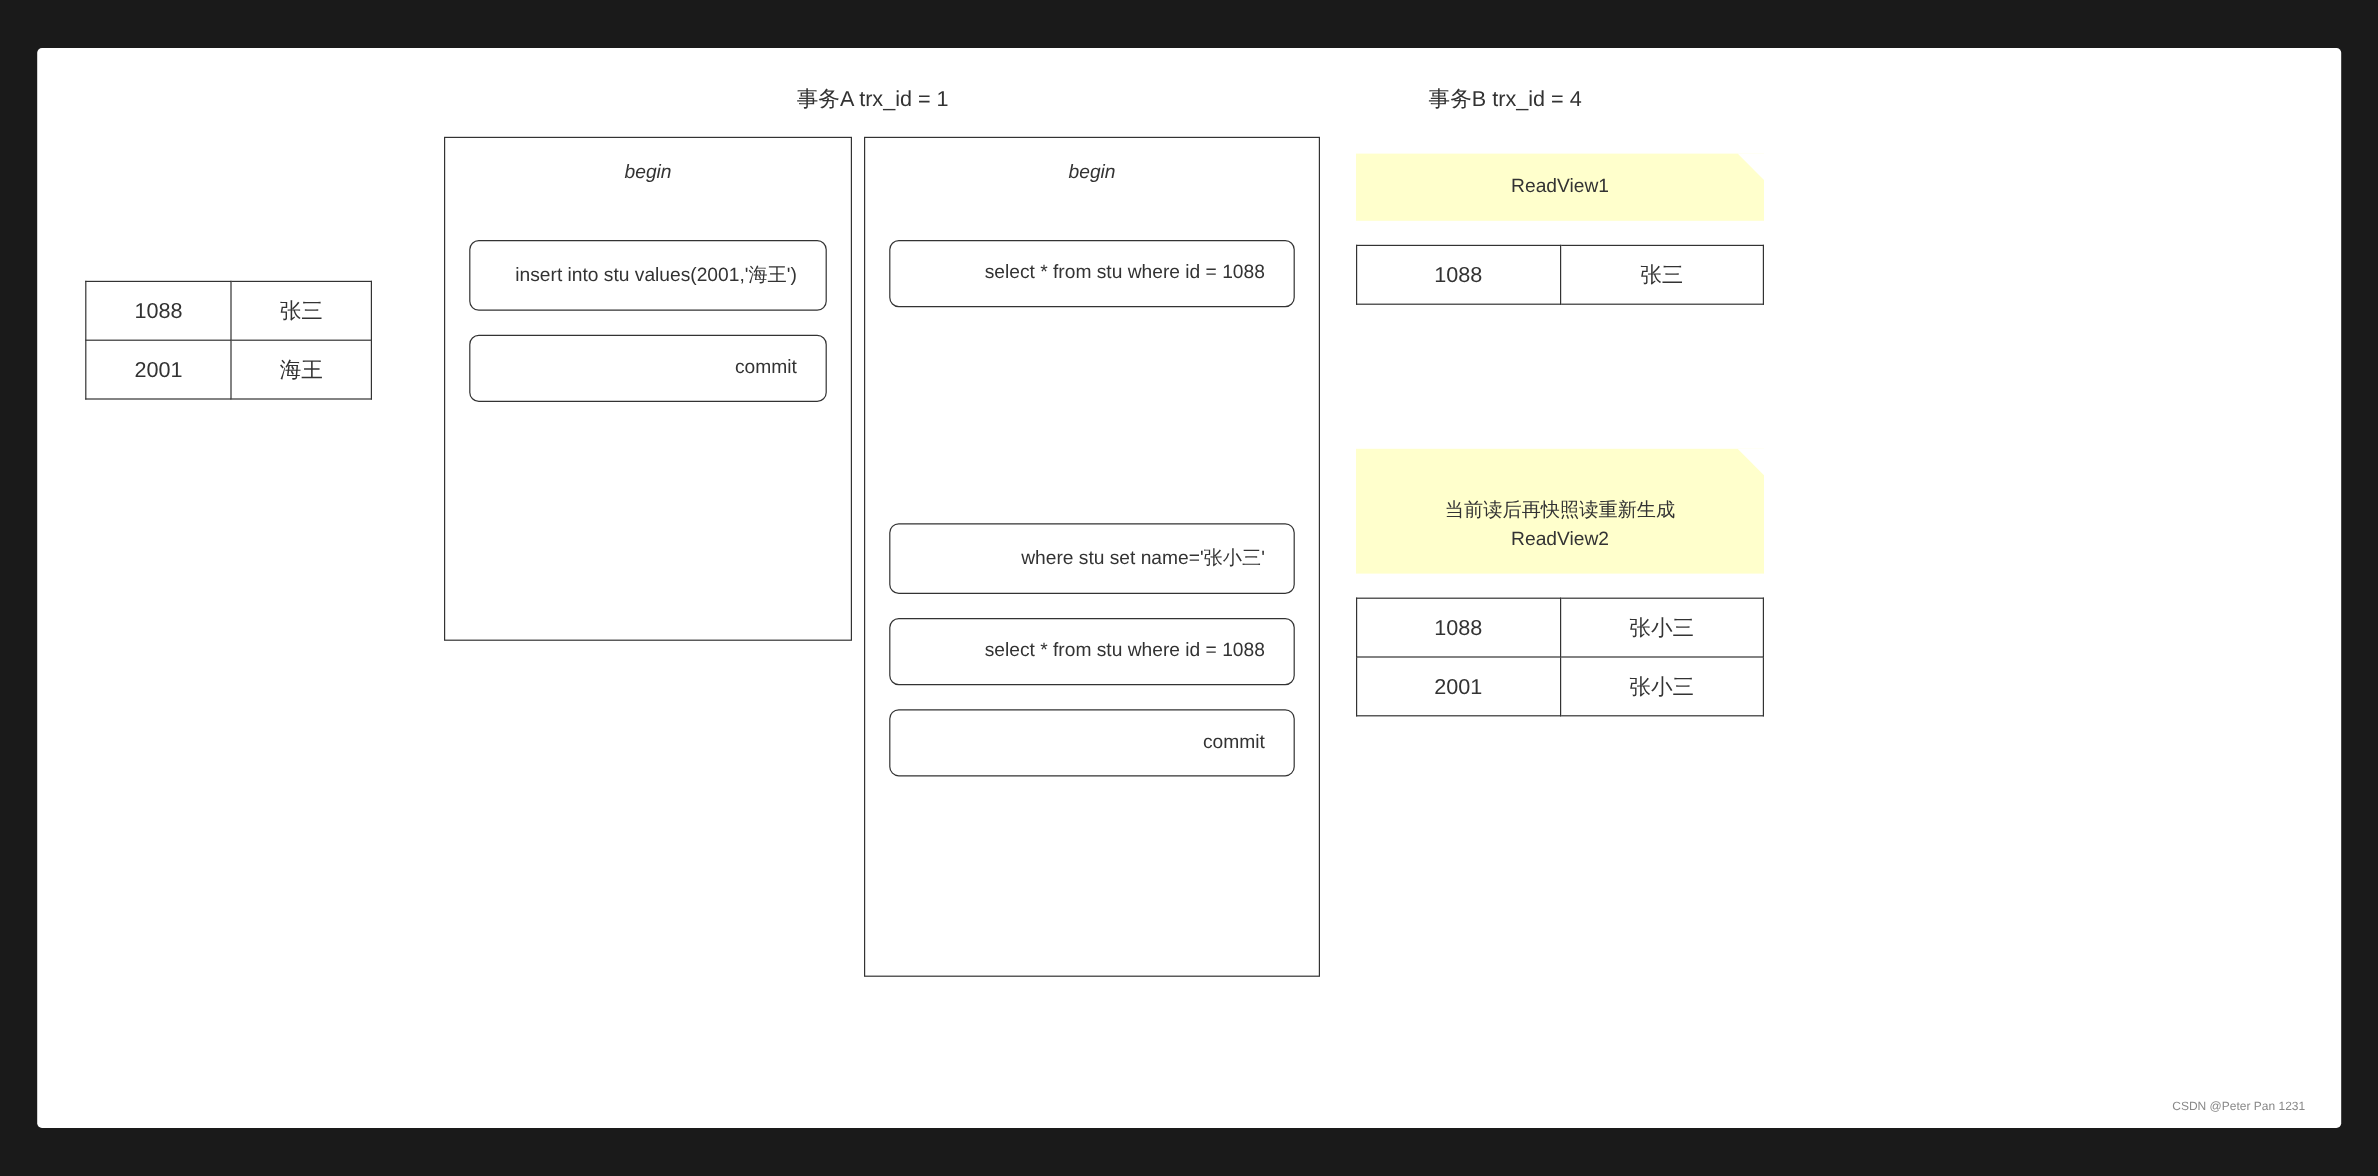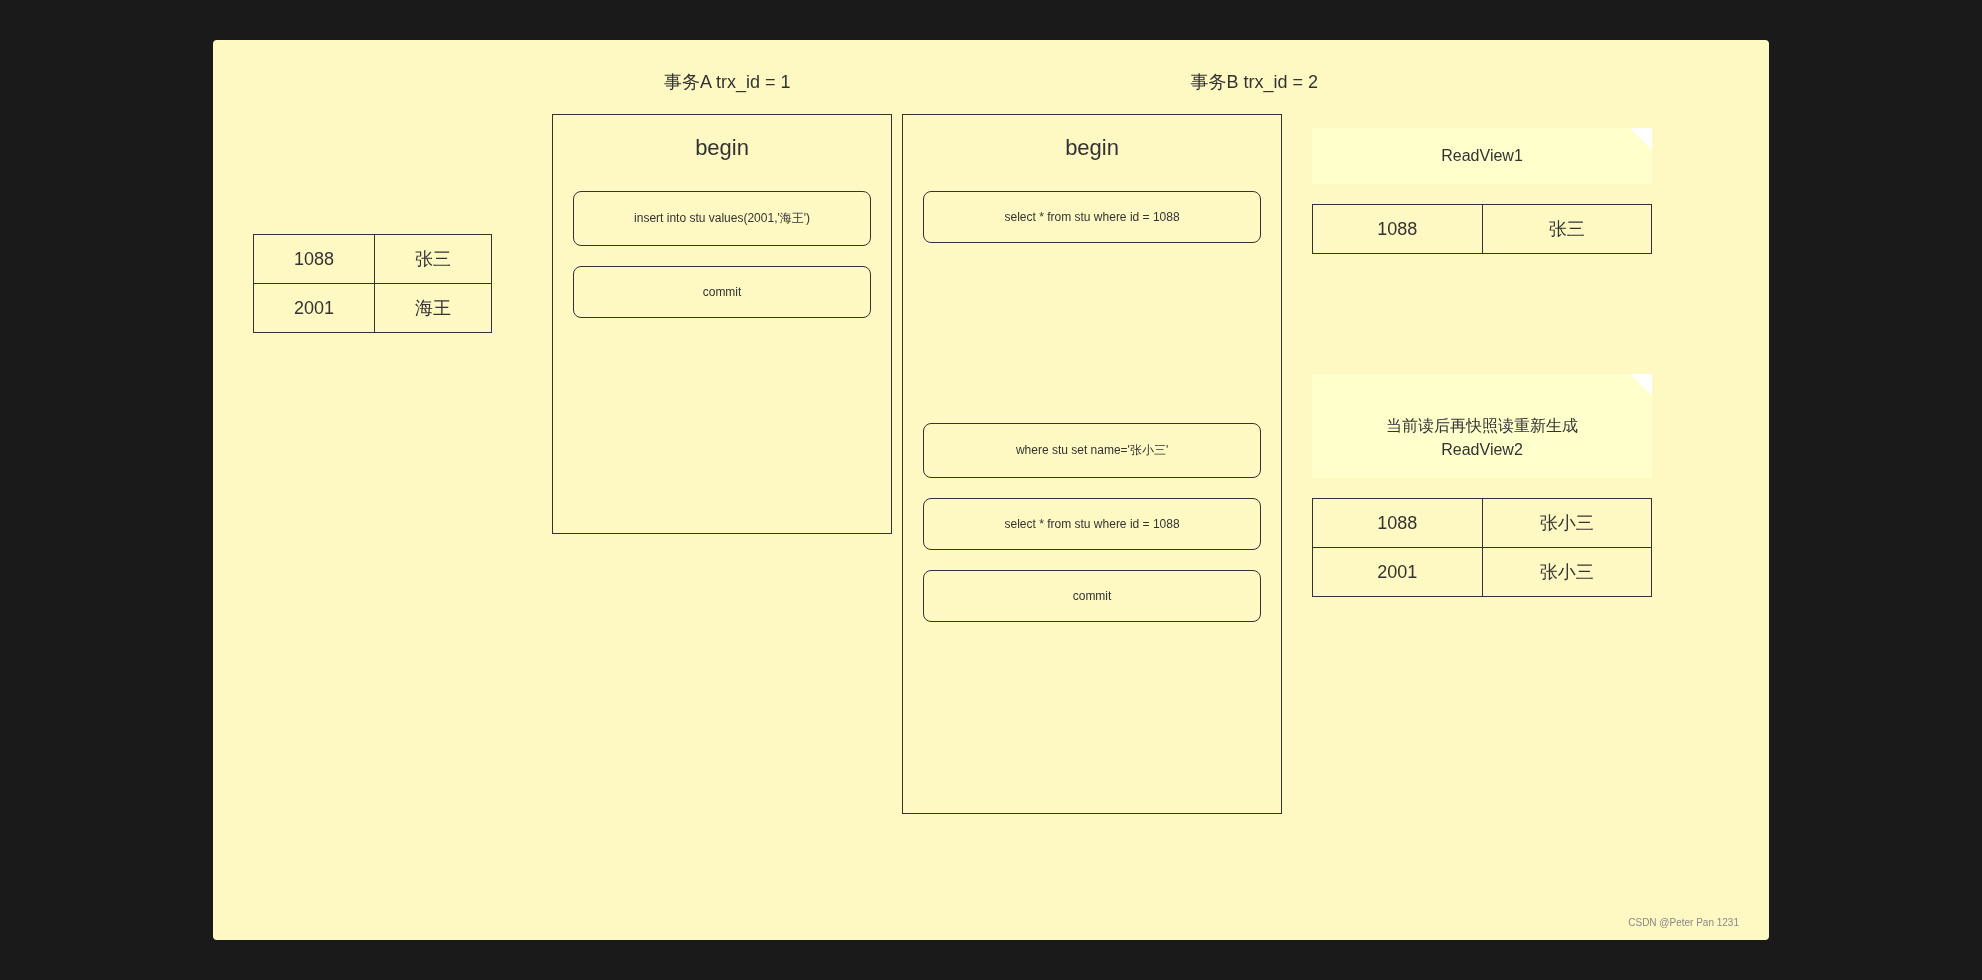--- a/index.html
+++ b/index.html
@@ -6,22 +6,22 @@
     body {
       background: #1a1a1a;
       display: flex;
       align-items: center;
       justify-content: center;
       width: 1982px;
       min-height: 980px;
       font-family: Arial, sans-serif;
     }
     .main-container {
-      background: #fef9c3;
-      width: 1556px;
+      background: #ffffff;
+      width: 1920px;
       min-height: 900px;
       border-radius: 4px;
       padding: 30px 40px 40px 40px;
       position: relative;
     }
     .header-row {
       display: flex;
       justify-content: center;
       gap: 400px;
       margin-bottom: 20px;
@@ -77,29 +77,30 @@
       flex-direction: column;
       align-items: center;
       padding: 20px 20px;
       gap: 20px;
       margin-right: 30px;
     }
     .sql-box {
       border: 1.5px solid #333;
       border-radius: 8px;
       padding: 18px 24px;
-      text-align: center;
-      font-size: 12px;
+      text-align: right;
+      font-size: 16px;
       color: #333;
       width: 100%;
     }
     .begin-label {
-      font-size: 22px;
-      color: #333;
-      margin-bottom: 10px;
+      font-size: 16px;
+      color: #333;
+      margin-bottom: 27px;
+      font-style: italic;
     }
     
     .readview-section {
       display: flex;
       flex-direction: column;
       gap: 20px;
       margin-top: 14px;
     }
     .readview-card {
       background: #ffffcc;
@@ -146,21 +147,21 @@
       color: #888;
     }
   </style>
 </head>
 <body>
 
 <div class="main-container">
 
   <div class="header-row">
     <span class="header-label">事务A trx_id = 1</span>
-    <span class="header-label">事务B trx_id = 2</span>
+    <span class="header-label">事务B trx_id = 4</span>
   </div>
 
   <div class="content-row">
 
     <div class="left-table-section">
       <table class="data-table">
         <tbody>
           <tr>
             <td>1088</td>
             <td>张三</td>

